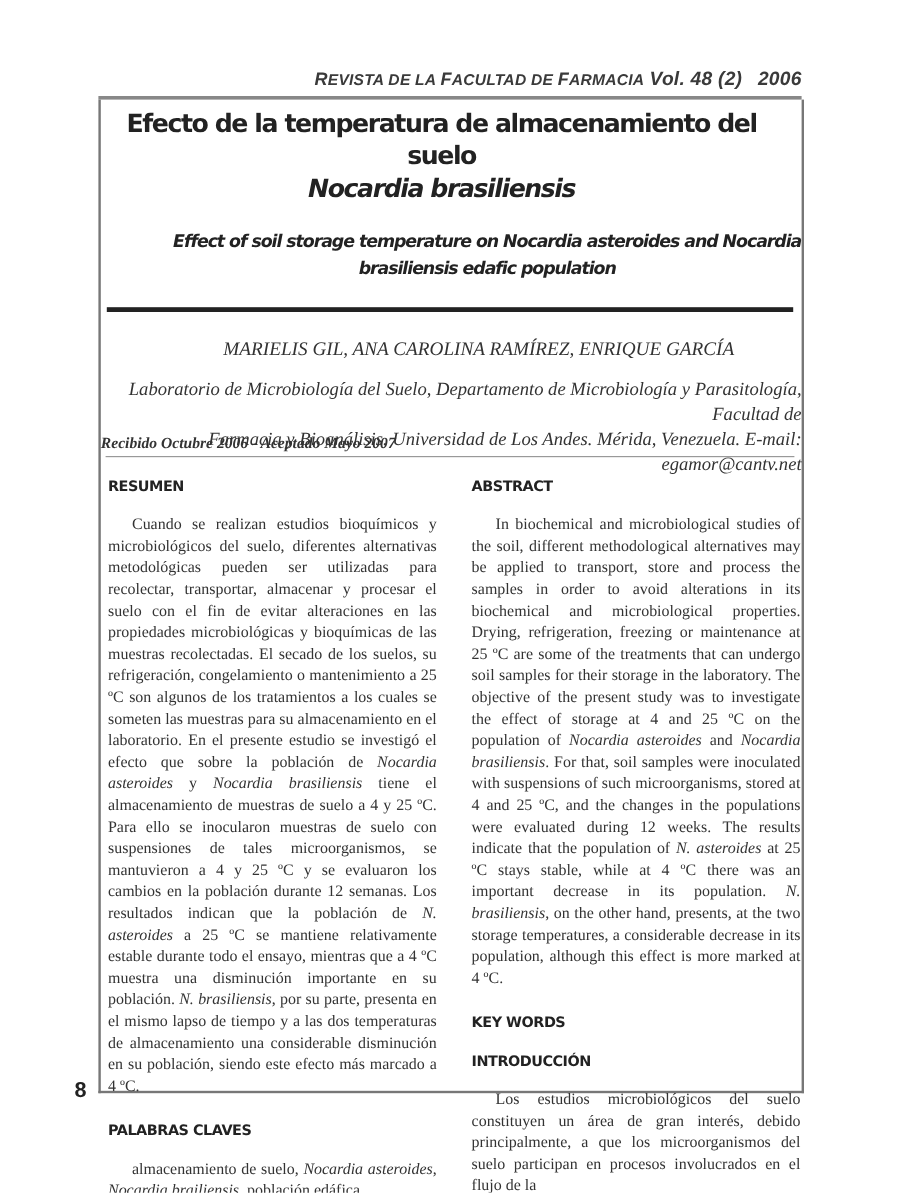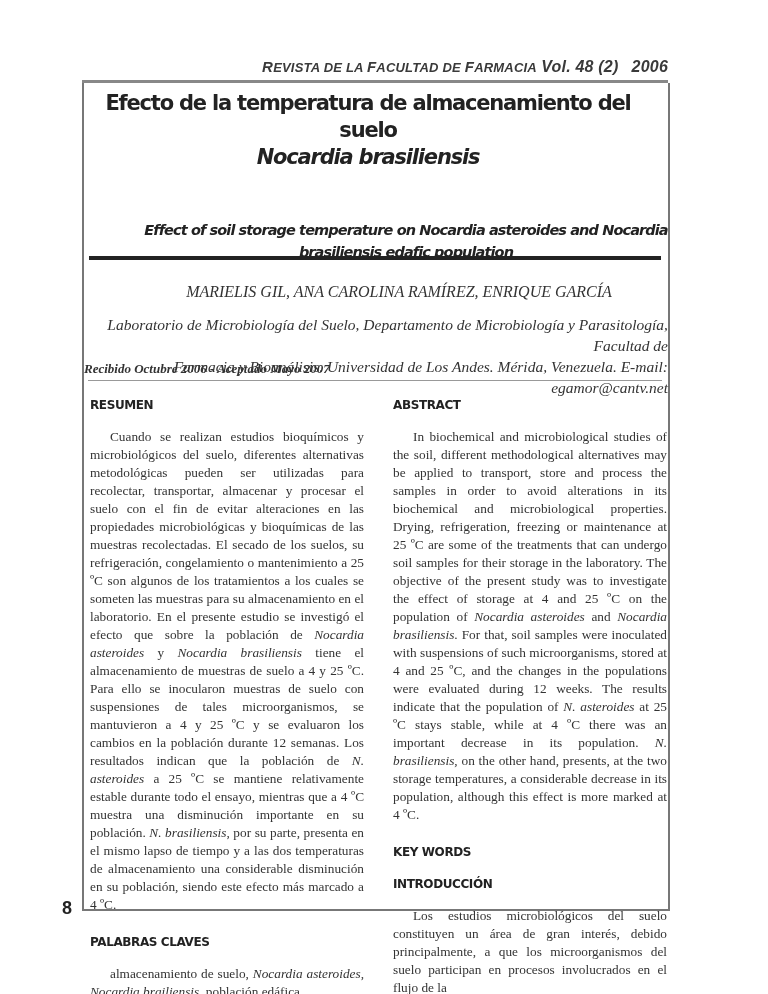--- a/index.html
+++ b/index.html
@@ -19,21 +19,21 @@
     border-left: 2px solid #777; border-right: 2px solid #777; border-bottom: 2px solid #777;
   }
   .title-es {
     position: absolute; top: 90px; left: 76px; width: 584px; text-align: center;
     font-family: "DejaVu Sans", sans-serif; font-weight: bold; font-size: 21px;
     line-height: 27px; letter-spacing: -1.2px; color: #222;
   }
   .title-en {
     position: absolute; top: 191px; left: 84px; width: 644px; text-align: center;
     font-family: "DejaVu Sans", sans-serif; font-weight: bold; font-style: italic;
-    font-size: 14.5px; line-height: 22px; letter-spacing: -0.9px; color: #222; margin-top: 28px;
+    font-size: 14.5px; line-height: 22px; letter-spacing: -0.9px; color: #222;
   }
   .thick-rule {
     position: absolute; top: 256px; left: 89px; width: 572px; height: 4px; background: #222;
   }
   .authors {
     position: absolute; top: 283px; left: 84px; width: 584px; text-align: center;
     font-family: "Liberation Serif", serif; font-style: italic; font-size: 16px; color: #333; margin-left: 23px;
   }
   .affil {
     position: absolute; top: 314px; left: 84px; width: 584px; text-align: right;

